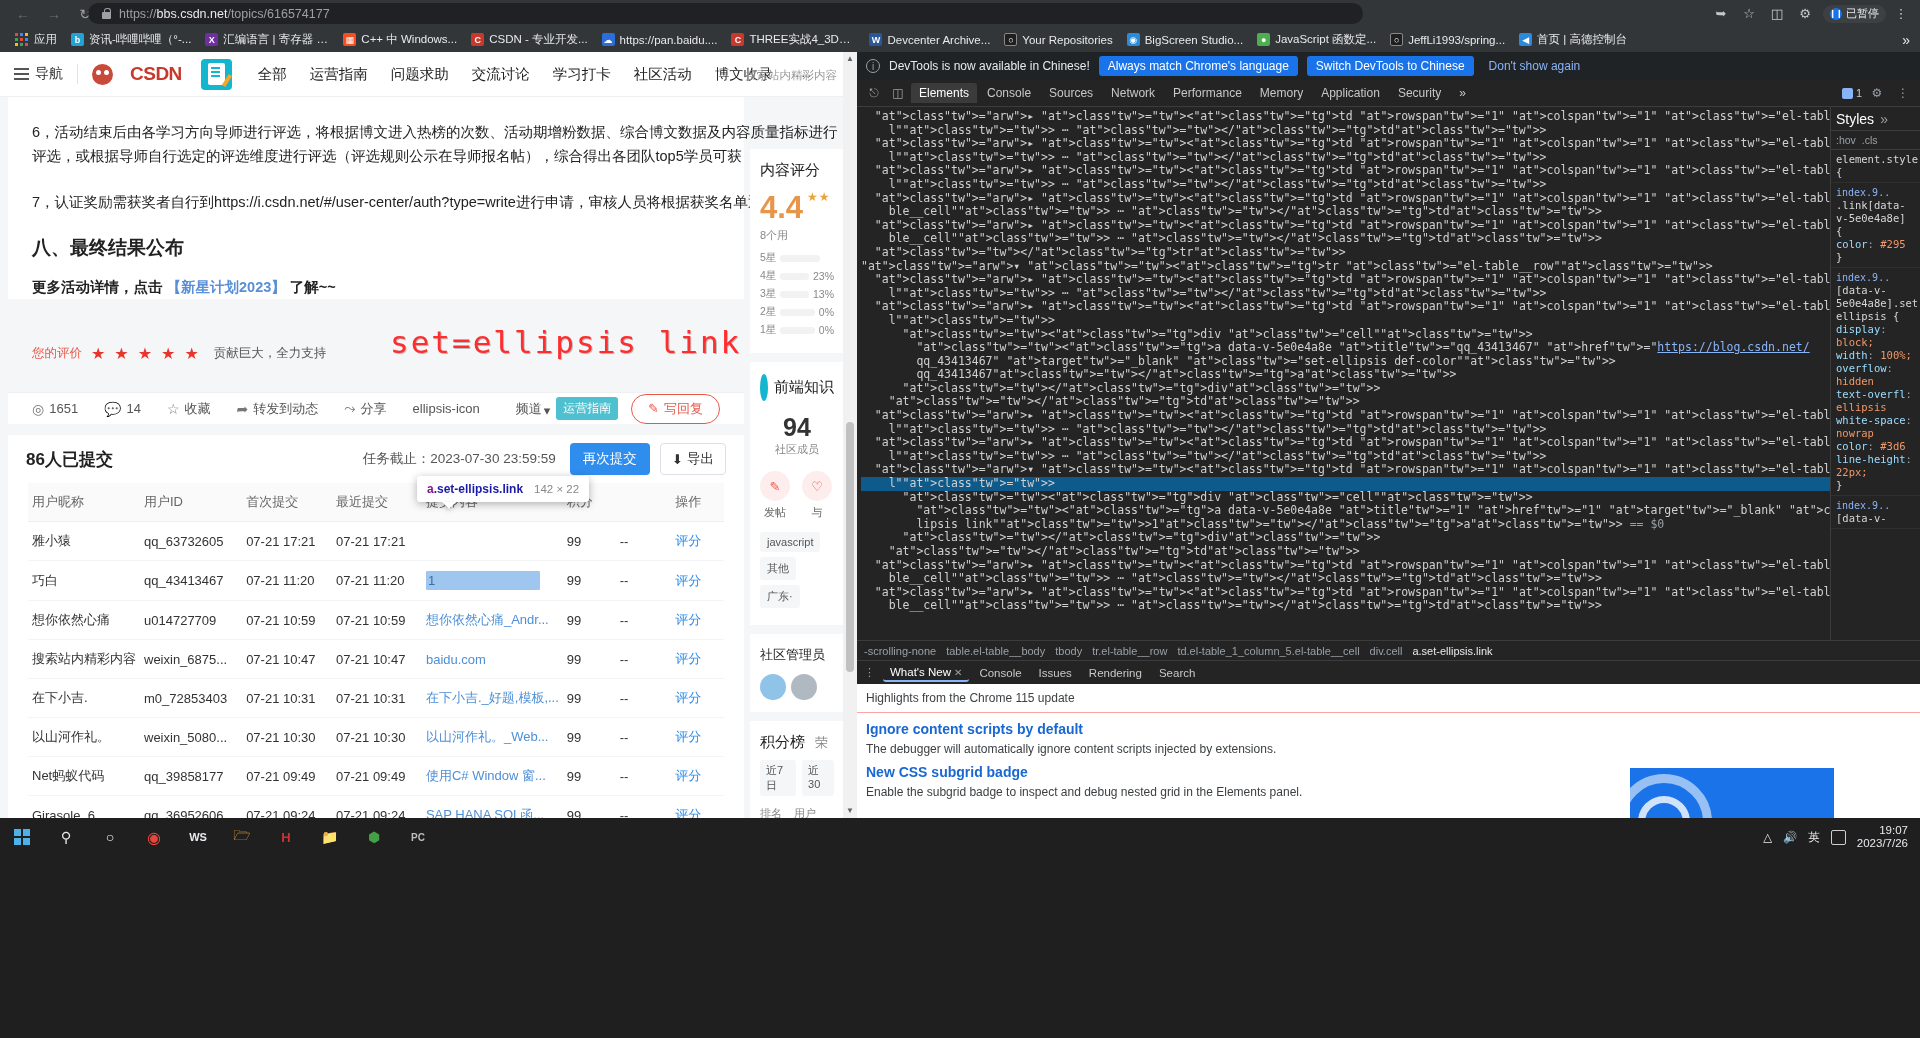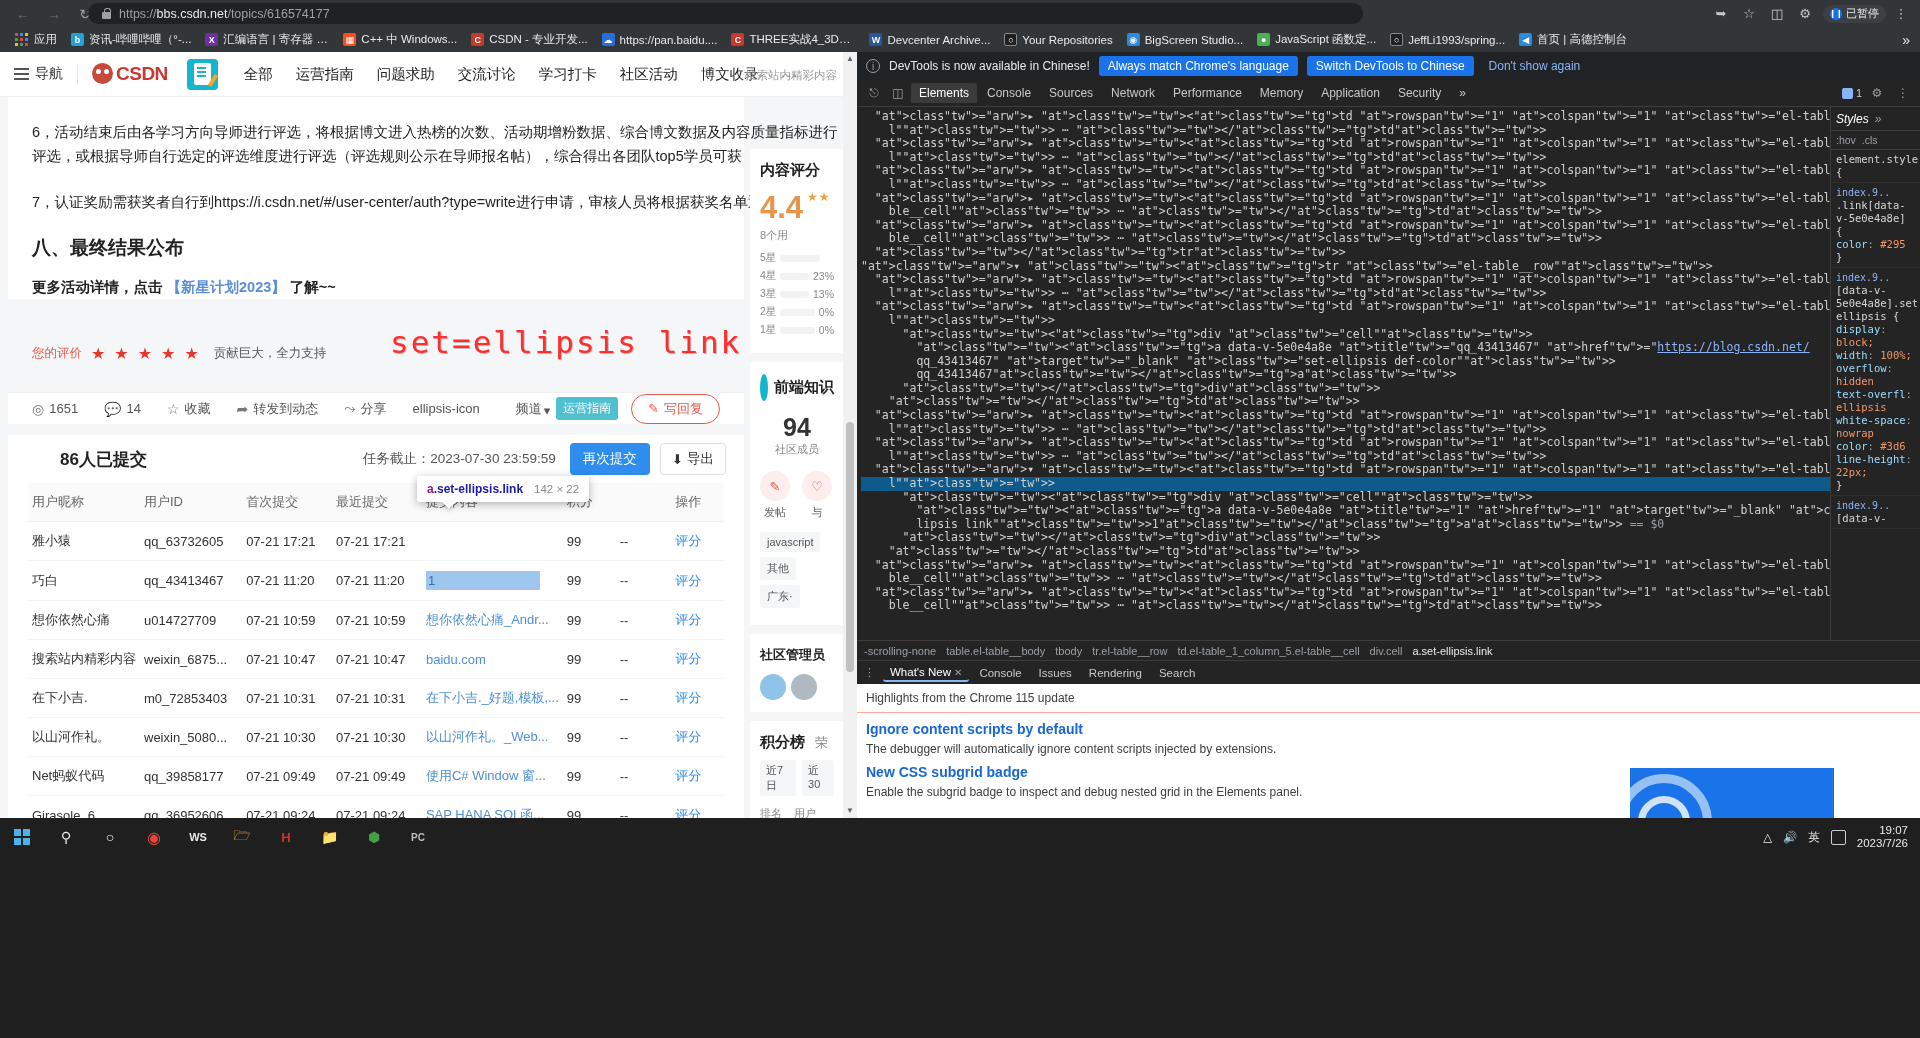--- a/index.html
+++ b/index.html
@@ -50,21 +50,21 @@
   
   .page { position:absolute; left:0; top:52px; width:857px; height:766px; background:#f5f6f7; overflow:hidden; }
 
   
   .csdn-head { position:absolute; left:0; top:0; width:857px; height:45px; background:#fff;
     display:flex; align-items:center; padding-left:14px; border-bottom:1px solid #f0f0f0; }
   .hamb { display:flex; align-items:center; gap:6px; color:#333; font-size:14px; }
   .hamb .bars { display:flex; flex-direction:column; gap:3px; }
   .hamb .bars i { display:block; width:15px; height:1.7px; background:#555; }
   .vdiv { width:1px; height:20px; background:#e3e3e3; margin:0 14px; }
-  .csdn-logo { display:flex; align-items:flex-start; gap:3px; }
+  .csdn-logo { display:flex; align-items:center; gap:17px; }
   .monkey { width:21px; height:21px; border-radius:50%; background:#c84a3b; position:relative; }
   .monkey:before { content:""; position:absolute; left:4px; top:6px; width:5px; height:5px;
     background:#fff; border-radius:50%; box-shadow:8px 0 0 #fff; }
   .csdn-word { font-size:19px; font-weight:bold; color:#c8382c; letter-spacing:-0.5px; font-family:"Liberation Sans",sans-serif; }
   .pencil-badge { width:31px; height:31px; background:#13b5cf; border-radius:4px; margin-left:19px;
     position:relative; display:flex; align-items:center; justify-content:center; }
   .pencil-badge .sheet { width:17px; height:22px; background:#fff; border-radius:2px; position:relative; }
   .pencil-badge .sheet:before { content:""; position:absolute; left:3px; top:4px; width:9px; height:1.5px;
     background:#13b5cf; box-shadow:0 4px 0 #13b5cf, 0 8px 0 #13b5cf; }
   .pencil-badge .pen { position:absolute; right:3px; bottom:3px; width:4px; height:13px;
@@ -101,21 +101,21 @@
   .act { display:flex; align-items:center; gap:5px; color:#555; font-size:13px; margin-right:26px; white-space:nowrap; }
   .act .g { font-size:14px; color:#777; }
   .chan { display:flex; align-items:flex-end; gap:2px; color:#555; font-size:13px; margin-left:10px; }
   .chan-tag { background:#4ec0d0; color:#fff; font-size:12px; padding:3px 7px; border-radius:3px; margin-left:6px; }
   .reply-btn { margin-left:auto; border:1px solid #e8584a; color:#e8584a; font-size:13px;
     border-radius:15px; padding:5px 16px; display:flex; align-items:center; gap:5px; background:#fff; }
 
   
   .subs { position:absolute; left:8px; top:383px; width:736px; height:430px; background:#fff; }
   .subs-head { height:48px; display:flex; align-items:center; padding:0 18px; }
-  .subs-title { font-size:17px; font-weight:bold; color:#222;margin-left:34px; }
+  .subs-title { font-size:17px; font-weight:bold; color:#222; }
   .subs-due { margin-left:auto; font-size:13.5px; color:#555; margin-right:14px; white-space:nowrap; }
   .btn-blue { background:#2e8ded; color:#fff; font-size:13.5px; border:none; border-radius:4px;
     padding:7px 13px; }
   .btn-out { background:#fff; color:#333; font-size:13.5px; border:1px solid #dcdfe6;
     border-radius:4px; padding:6px 11px; margin-left:10px; display:flex; align-items:center; gap:4px; }
 
   table.sub-table { width:696px; margin:0 20px; border-collapse:collapse; }
   table.sub-table th { background:#fafafa; color:#666; font-size:13px; font-weight:normal;
     text-align:left; padding:10px 4px; border-bottom:1px solid #ebeef5; white-space:nowrap; }
   table.sub-table td { font-size:13px; color:#333; padding:10px 4px;
@@ -143,21 +143,21 @@
   
   .page-vscroll { position:absolute; left:843px; top:52px; width:14px; height:766px; background:#f1f1f1; }
   .page-vscroll .thumb { position:absolute; left:3px; top:370px; width:8px; height:250px;
     background:#c1c1c1; border-radius:4px; }
   .page-vscroll .ar { position:absolute; left:0; width:14px; height:14px; text-align:center;
     font-size:8px; color:#5f6368; line-height:14px; }
 
   
   .rs { position:absolute; left:750px; top:97px; width:94px; }
   .rs-card { background:#fff; margin-bottom:9px; padding:12px 10px; }
-  .rs-h { font-size:15px; font-weight:bold; color:#222; margin-bottom:10px; white-space:nowrap; }
+  .rs-h { font-size:15px; font-weight:normal; color:#222; margin-bottom:10px; white-space:nowrap; }
   .score-big { font-size:31px; color:#e8954a; font-weight:bold; }
   .score-stars { color:#e8a33c; font-size:12px; letter-spacing:1px; }
   .score-sub { font-size:11px; color:#888; margin-top:2px; }
   .barrow { display:flex; align-items:center; gap:4px; font-size:10.5px; color:#888; margin-bottom:4px; white-space:nowrap; }
   .bartrk { width:40px; height:7px; background:#f2f2f2; border-radius:3px; overflow:hidden; }
   .barfil { height:7px; background:#f7c4bb; }
   .rs-avatar { width:27px; height:27px; border-radius:50%; background:#13b5cf; }
   .members-num { font-size:25px; font-weight:bold; color:#333; }
   .members-lbl { font-size:11px; color:#888; }
   .circ-btn { width:30px; height:30px; border-radius:50%; background:#fdeeed;
@@ -193,21 +193,21 @@
 
   .dt-body { position:absolute; left:0; top:55px; width:1063px; height:533px; display:flex; }
   .dom { flex:1; overflow:hidden; padding:3px 0 0 4px;
     font-family:"DejaVu Sans Mono","Liberation Mono",monospace; font-size:11.5px; line-height:13.6px; }
   .dom .ln { white-space:pre; padding-left:0; }
   .dom .ln.sel { background:#0e5a8a; } .ur { color:#8ab4f8; text-decoration:underline; } .gy { color:#9aa0a6; }
 
   .styles { width:90px; border-left:1px solid #3c3c3c; background:#242424; overflow:hidden; }
   .st-head { height:24px; display:flex; align-items:center; gap:6px; padding:0 5px;
     border-bottom:1px solid #3c3c3c; }
-  .st-tab { font-size:12px; color:#fff;font-style:italic; }
+  .st-tab { font-size:14px; color:#fff; }
   .st-sub { font-size:10.5px; color:#9aa0a6; padding:3px 5px; border-bottom:1px solid #3c3c3c;
     display:flex; gap:6px; }
   .st-blk { font-size:10.5px; padding:3px 5px; font-family:"DejaVu Sans Mono","Liberation Mono",monospace;
     line-height:13px; border-bottom:1px solid #2f2f2f; }
   .st-src { color:#8ab4f8; font-size:10px; }
   .st-sel { color:#d7d7d7; }
   .st-p { color:#9cdcfe; } .st-v { color:#f29766; }
 
   .dt-crumb { position:absolute; left:0; top:588px; width:1063px; height:20px;
     background:#242424; border-top:1px solid #3c3c3c; display:flex; align-items:center;

